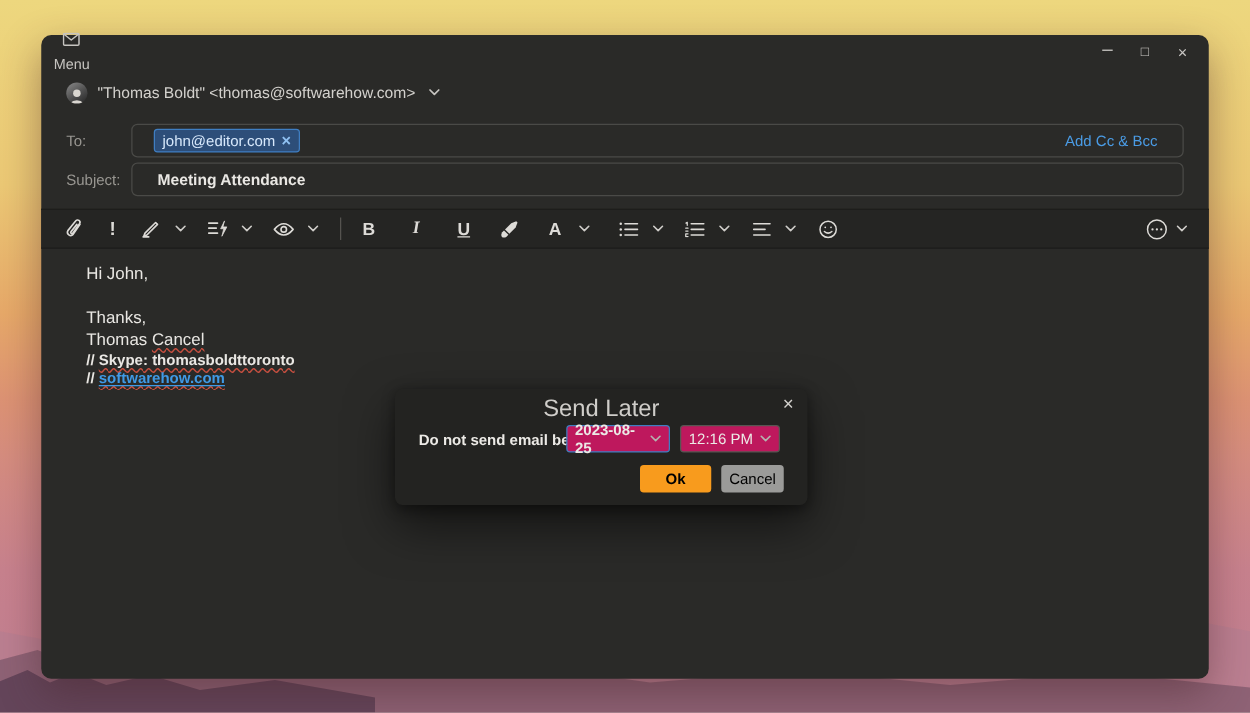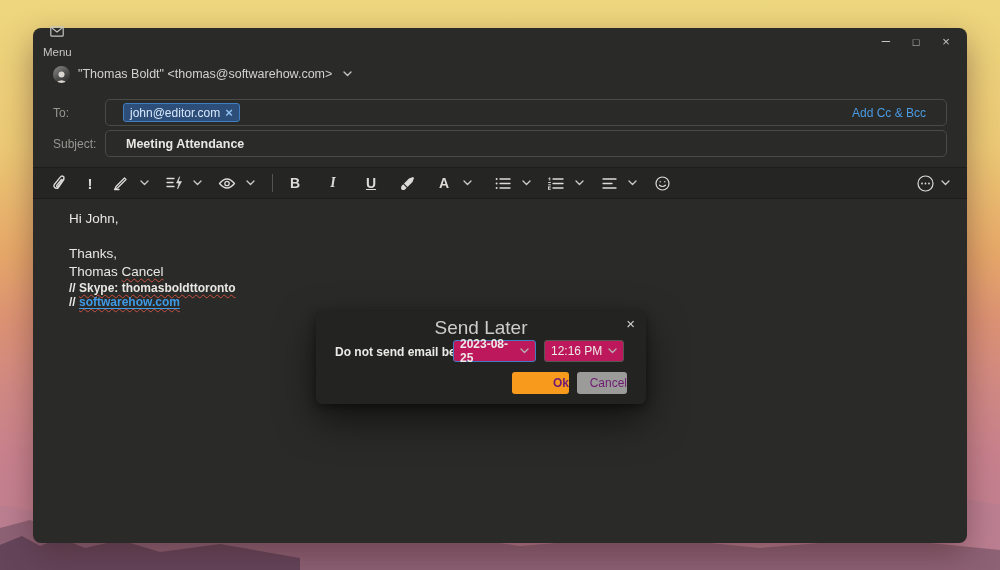--- a/index.html
+++ b/index.html
@@ -93,21 +93,21 @@
   .dialog-title { position: absolute; top: 6px; left: 0; right: 0; text-align: center;
     font-size: 19px; color: #cfcdc9; }
   .dialog-close { position: absolute; top: 4px; right: 11px; font-size: 15px; color: #d4d2ce; cursor: pointer; }
   .dialog-label { position: absolute; left: 19px; top: 34px; font-size: 12px; font-weight: 600; color: #eceae6; }
   .dd { position: absolute; top: 29px; height: 22px; background: #be185d; border-radius: 3px;
     display: flex; align-items: center; padding: 0 6px; font-size: 12px; color: #eceae6; cursor: pointer; }
   .dd-caret { margin-left: auto; display: flex; align-items: center; color: #b5b3af; }
   .dd-date { left: 137px; width: 83px; border: 1.5px solid #3f7ec2; font-weight: 600; }
   .dd-time { left: 228px; width: 80px; border: 1px solid #575552; }
   .dlg-btn { position: absolute; top: 61px; height: 22px; border: none; border-radius: 3px;
-    color: #701a75; font-size: 12px; font-family: inherit; cursor: pointer; text-align: right; }
+    color: #000000; font-size: 12px; font-family: inherit; cursor: pointer; }
   .btn-ok { left: 196px; width: 57px; background: #f89b1d; font-weight: 600; }
   .btn-cancel { left: 261px; width: 50px; background: #9b9b99; }
 
   svg { stroke-linecap: round; stroke-linejoin: round; }
 </style>
 </head>
 <body>
 
 <svg id="mountains" viewBox="0 0 1000 120" preserveAspectRatio="none">
   <path d="M0,55 L80,70 180,48 300,66 430,40 560,58 700,46 830,62 930,42 1000,55 L1000,120 0,120 Z" fill="#b87f92" opacity="0.75"></path>

